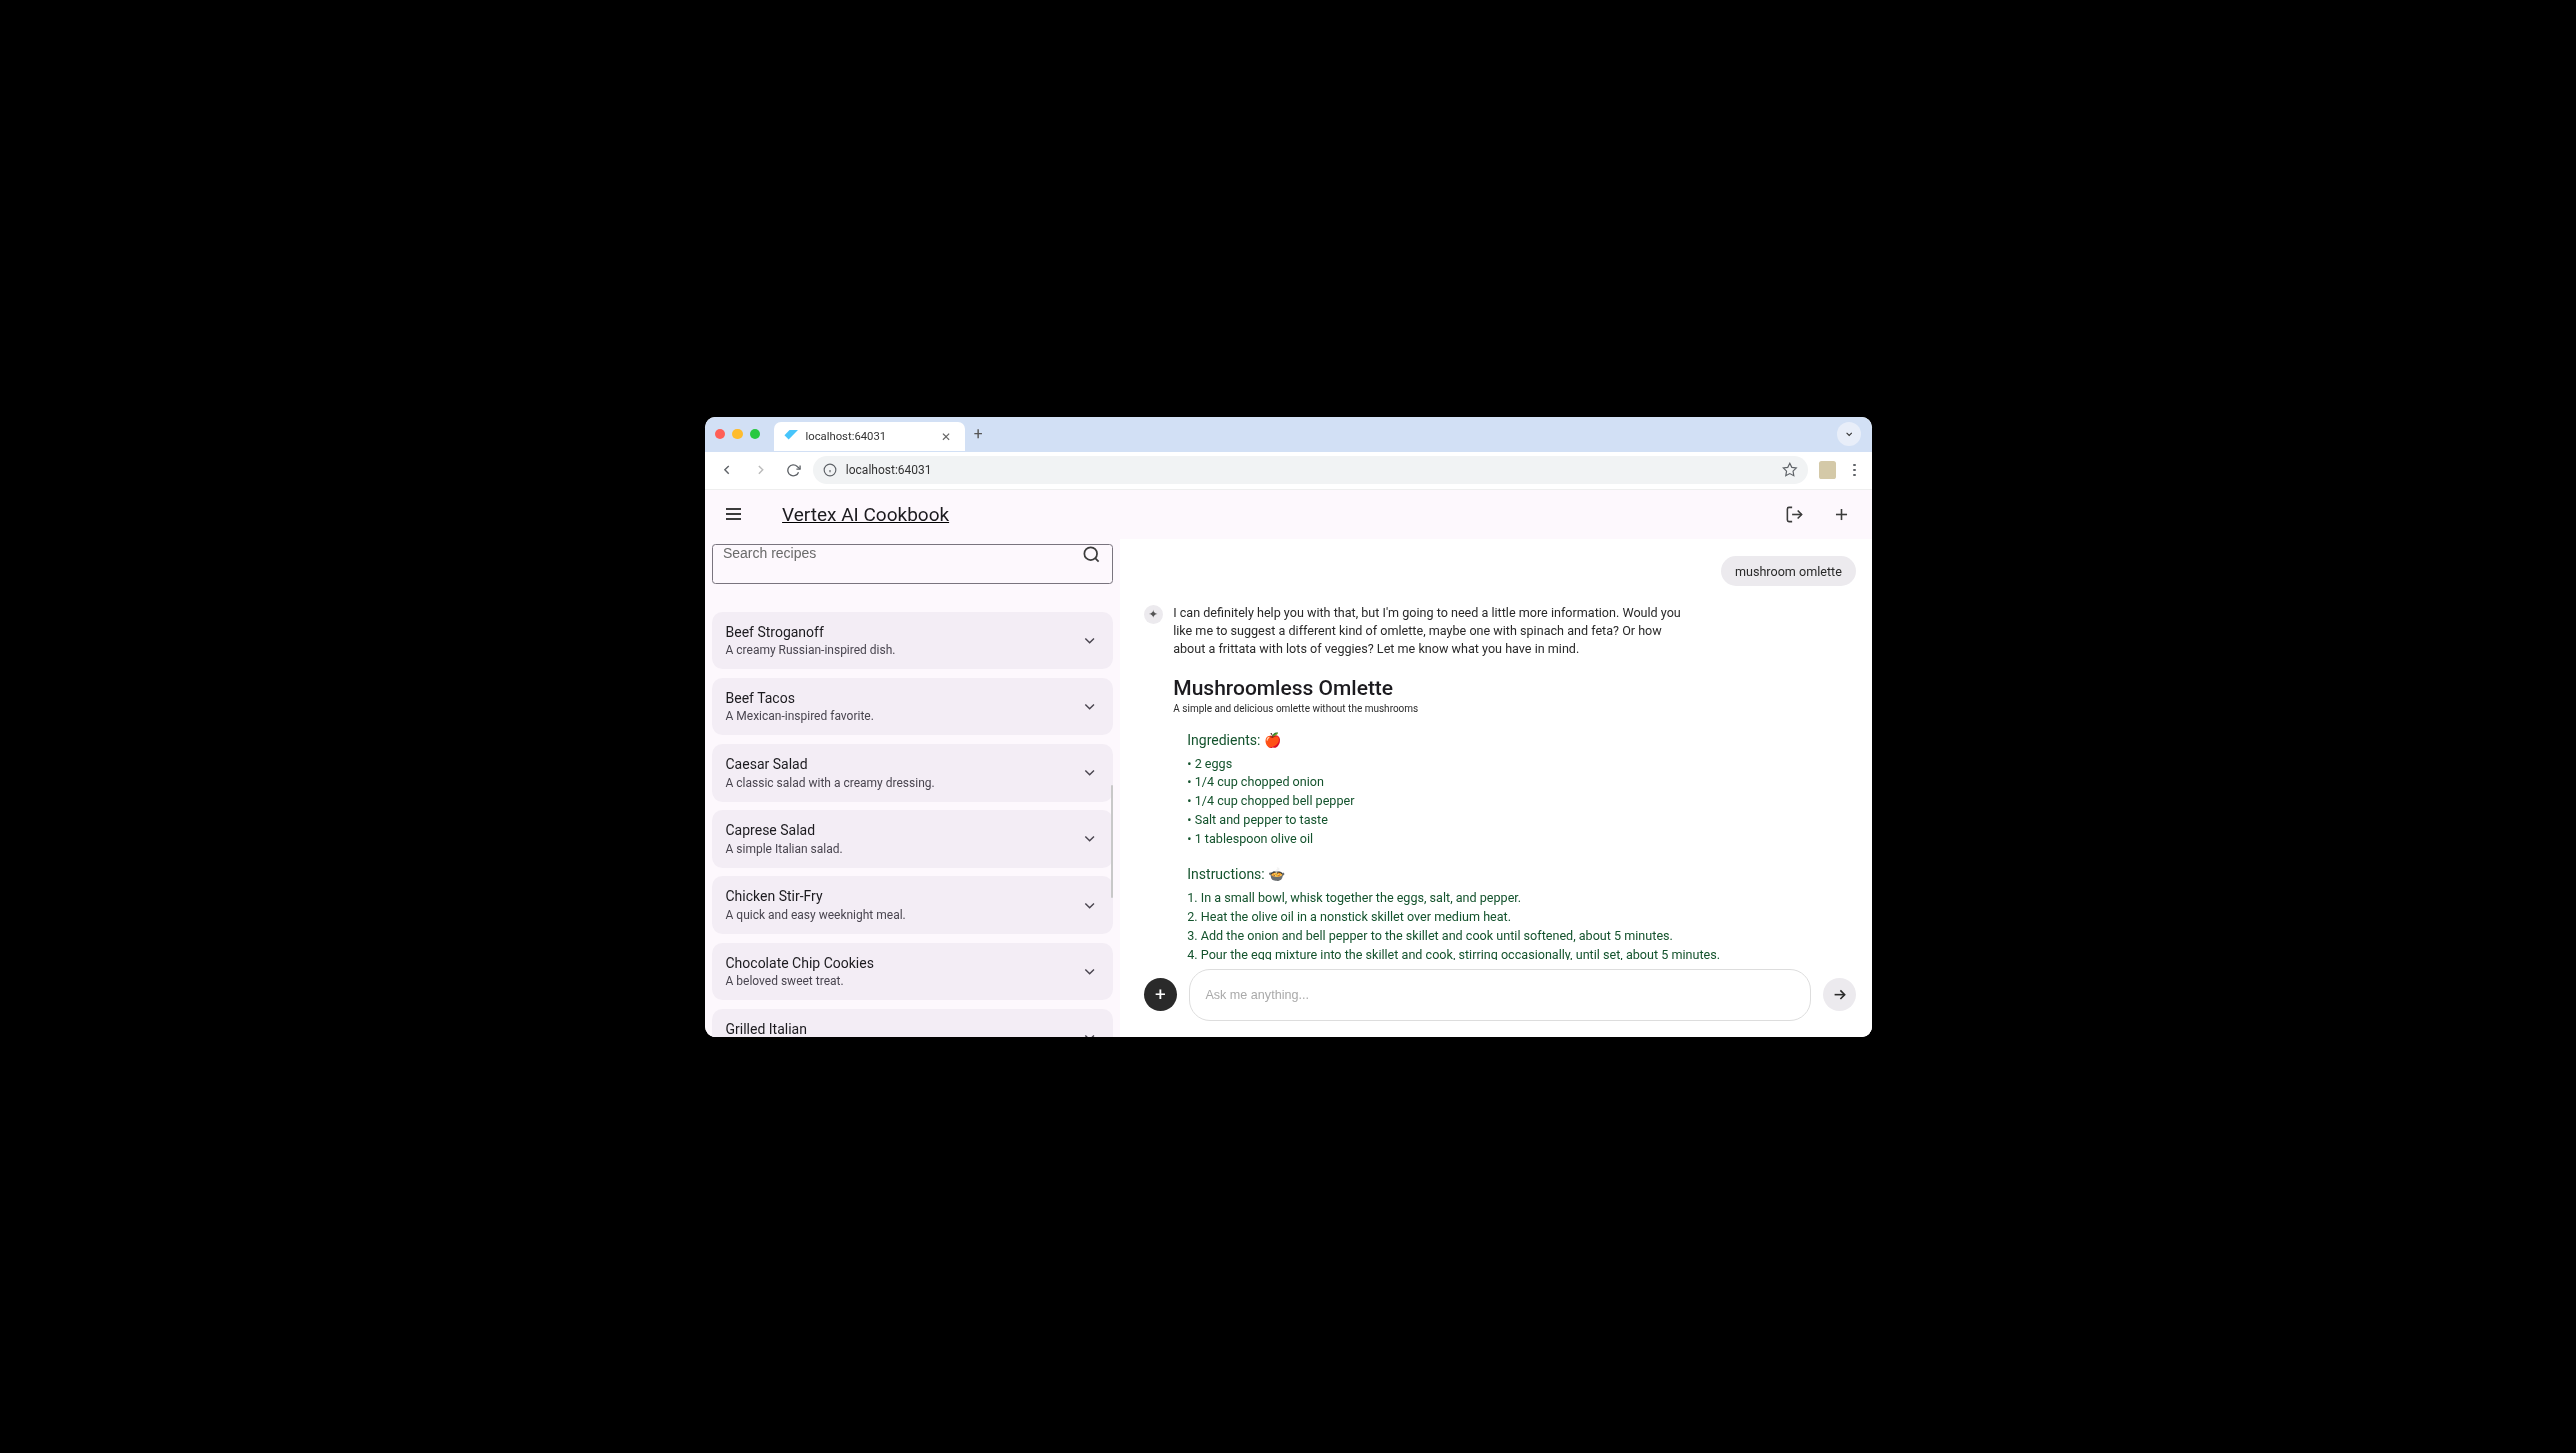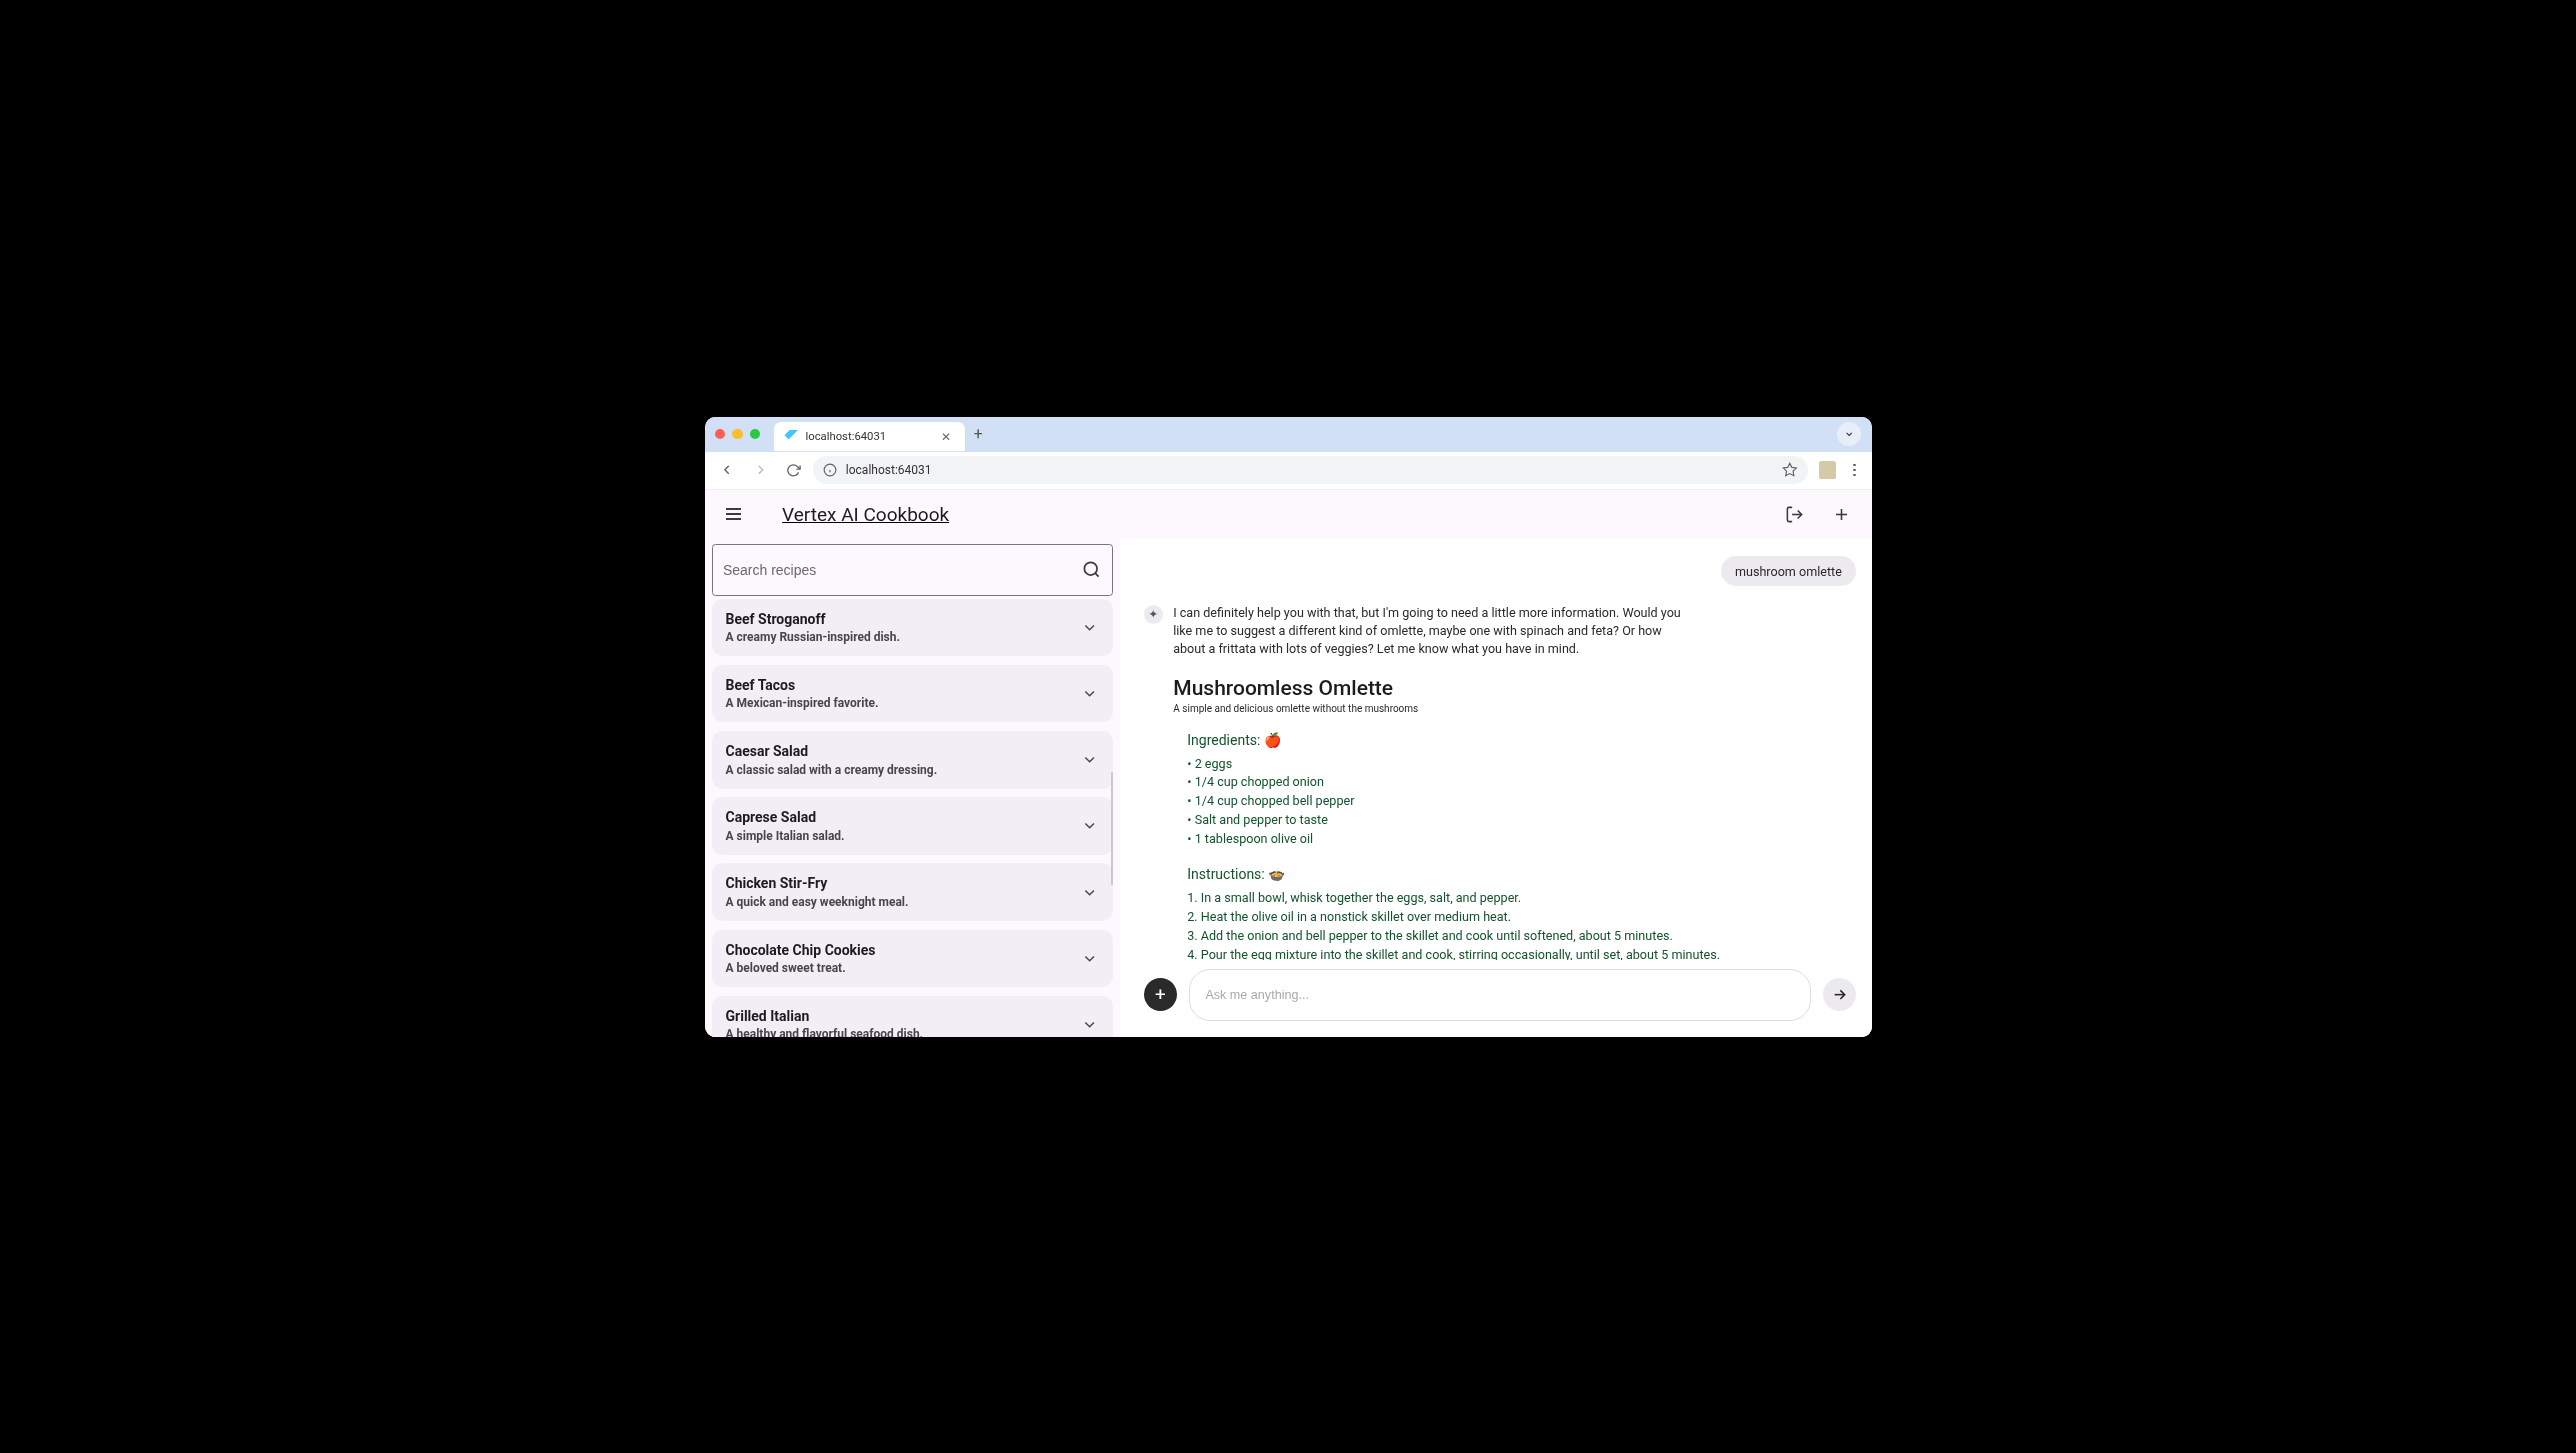--- a/index.html
+++ b/index.html
@@ -119,36 +119,36 @@
 .sidebar {
   width: 415px;
   padding: 5.2px 7px 0 7px;
   display: flex;
   flex-direction: column;
   overflow: hidden;
 }
 .search-box {
   border: 0.9px solid #79747e;
   border-radius: 3.5px;
-  height: 52px;
-  display: flex;
-  align-items: center;
+  height: 40px;
+  display: flex;
+  align-items: flex-start;
   padding: 0 10.4px;
-  margin-bottom: 3px;
+  margin-bottom: 28px;
 }
 .search-input {
   flex: 1;
   border: none;
   outline: none;
   background: transparent;
   font-size: 14px;
   color: #555;
 }
 .search-input::placeholder { color: #6a6a6a; }
-.recipe-list { flex: 1; overflow-y: auto; position: relative; font-weight: bold; }
+.recipe-list { flex: 1; overflow-y: auto; position: relative; }
 .recipe-item {
   background: #f3edf5;
   border-radius: 10.4px;
   padding: 12px 14px;
   margin-bottom: 8.7px;
   display: flex;
   align-items: center;
   cursor: pointer;
 }
 .recipe-text { flex: 1; }

